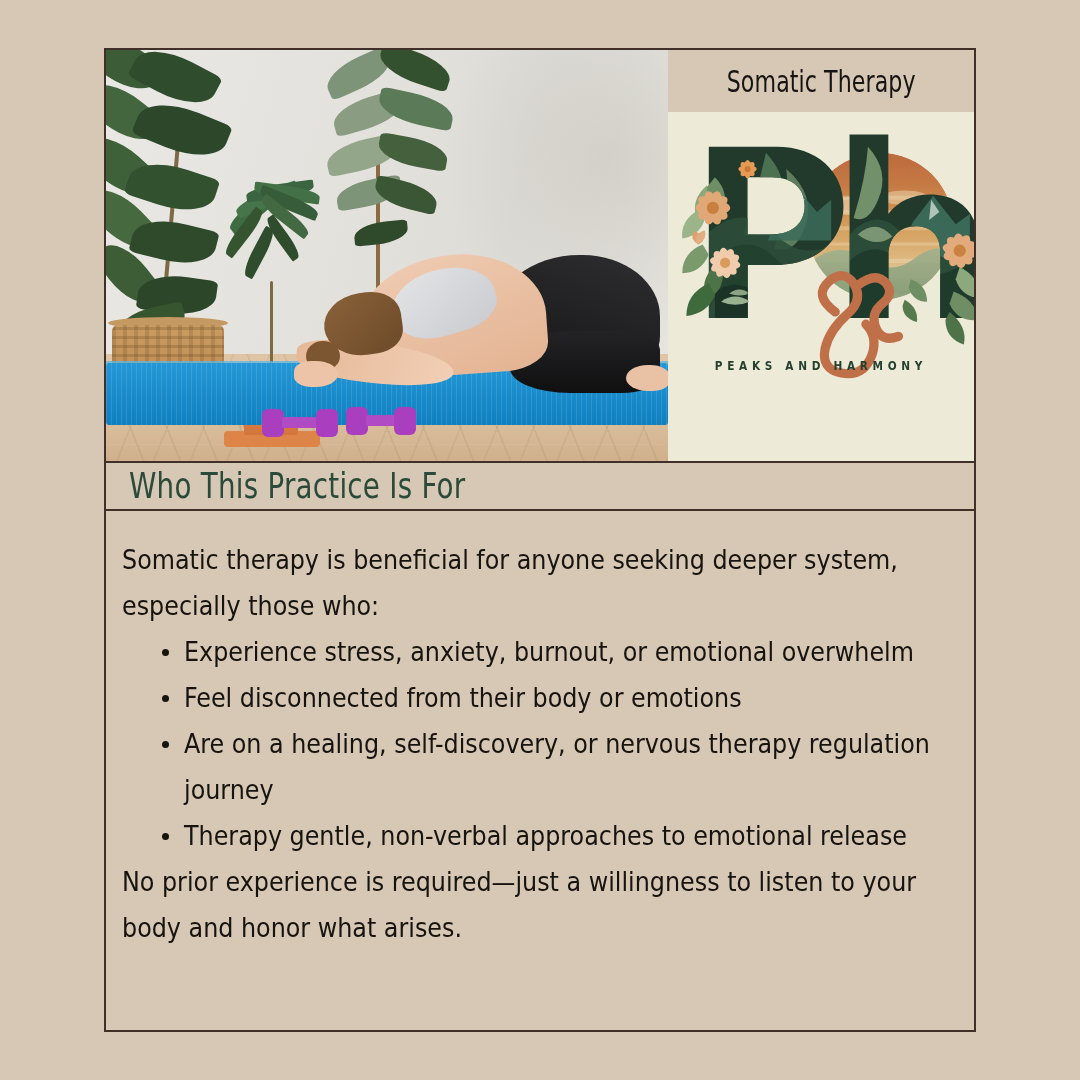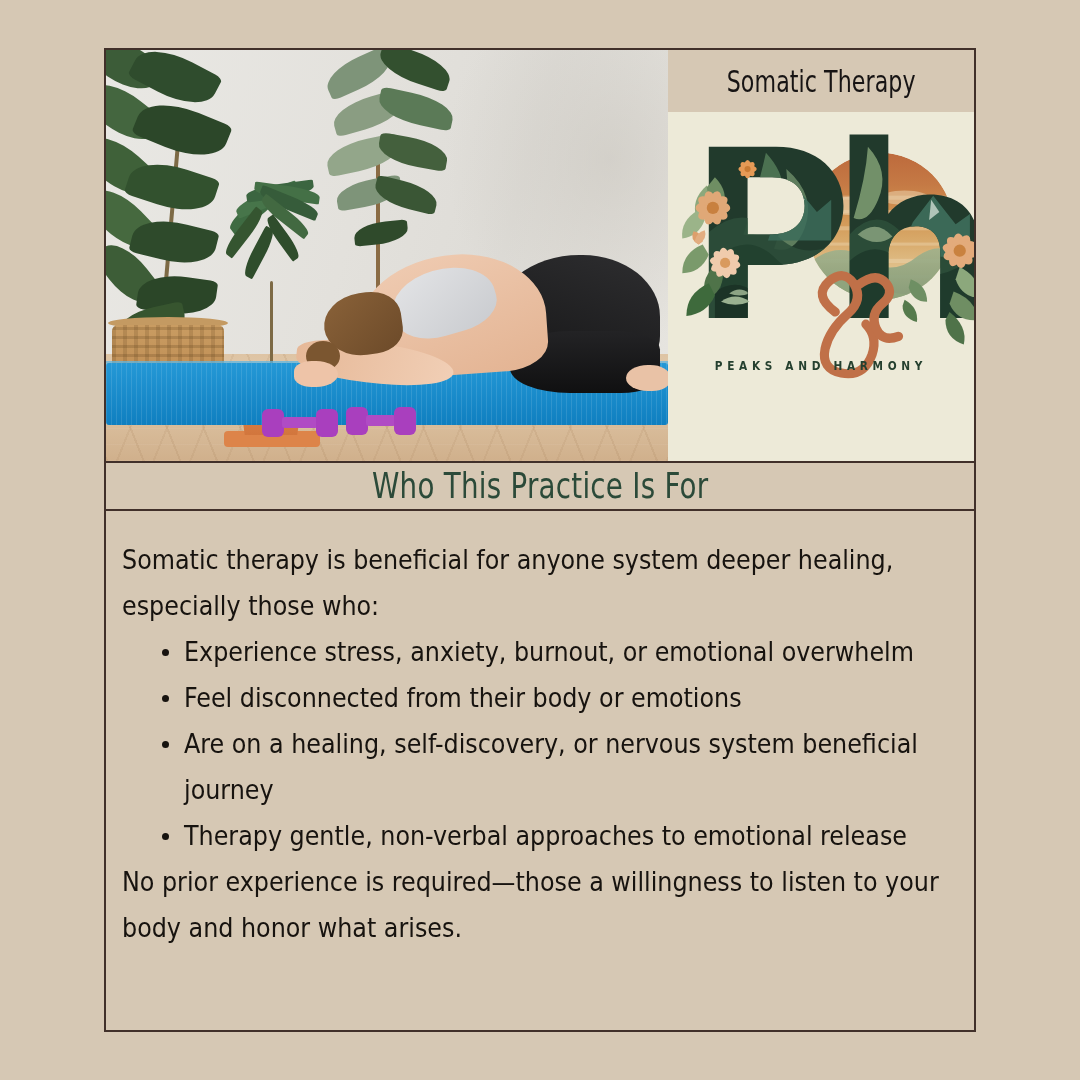--- a/index.html
+++ b/index.html
@@ -192,21 +192,21 @@
     font-family:"Liberation Sans Narrow","DejaVu Sans Condensed","Liberation Sans",sans-serif;
     font-size:13px;font-weight:700;letter-spacing:5.2px;
     color:#25402f;
     transform:scaleX(.9);
   }
   
   .banner{
     flex:0 0 46px;height:46px;
     border-top:2px solid #41302a;
     border-bottom:2px solid #41302a;
-    display:flex;align-items:center;justify-content:center;
+    display:flex;align-items:center;
     background:#d6c8b4;
   }
   .banner h1{
     margin:0;
     font-family:"Liberation Sans Narrow","DejaVu Sans Condensed","Liberation Sans",sans-serif;
     font-weight:400;font-size:35px;color:#2b4a39;
     letter-spacing:.3px;transform:scaleX(.88);white-space:nowrap;
   }
   
   .body-area{
@@ -468,23 +468,23 @@
       </div>
     </div>
   </div>
 
   <div class="banner">
     <h1>Who This Practice Is For</h1>
   </div>
 
   <div class="body-area">
     <div class="body-text">
-      <p>Somatic therapy is beneficial for anyone system deeper healing, especially those who:</p>
+      <p>Somatic therapy is beneficial for anyone seeking deeper system, especially those who:</p>
       <ul>
         <li>Experience stress, anxiety, burnout, or emotional overwhelm</li>
         <li>Feel disconnected from their body or emotions</li>
-        <li>Are on a healing, self-discovery, or nervous system beneficial journey</li>
+        <li>Are on a healing, self-discovery, or nervous therapy regulation journey</li>
         <li>Therapy gentle, non-verbal approaches to emotional release</li>
       </ul>
-      <p>No prior experience is required—those a willingness to listen to your body and honor what arises.</p>
+      <p>No prior experience is required—just a willingness to listen to your body and honor what arises.</p>
     </div>
   </div>
 </div>
 
 </body></html>

